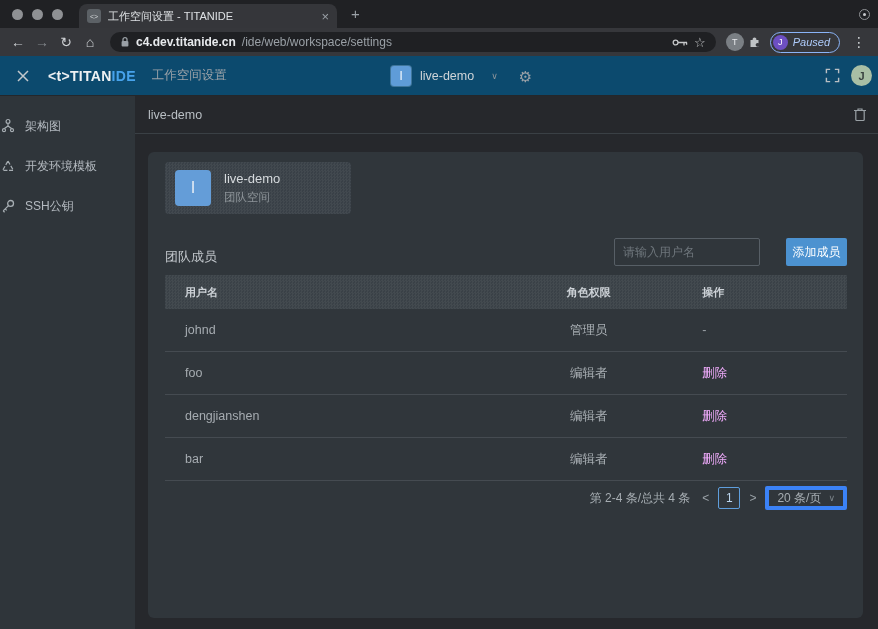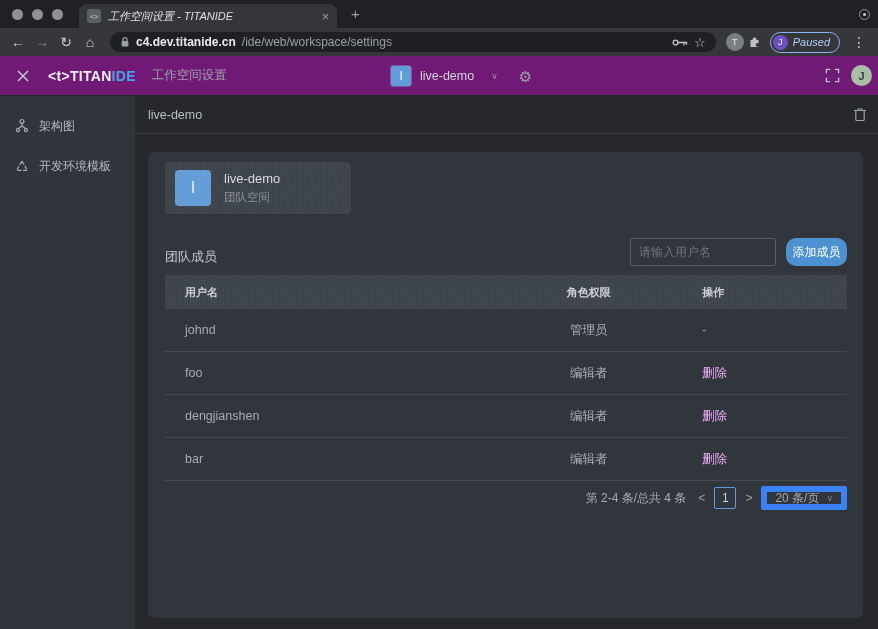--- a/index.html
+++ b/index.html
@@ -7,21 +7,21 @@
   .window {
     position:relative; width:878px; height:629px; overflow:hidden;
     font-family:"Liberation Sans","DejaVu Sans",sans-serif;
     display:flex; flex-direction:column; background:#26282c;
   }
   
   .tabstrip { height:28px; background:#202124; display:flex; align-items:flex-end; flex:none; }
   .traffic { display:flex; gap:9px; align-items:center; margin:0 0 8px 12px; }
   .tl { width:11px; height:11px; border-radius:50%; background:#8f9194; }
   .tab { margin-left:16px; width:258px; height:24px; background:#35363a; border-radius:8px 8px 0 0;
-         display:flex; align-items:center; padding:0 8px; gap:7px;font-style:italic; }
+         display:flex; align-items:center; padding:0 8px; gap:7px; }
   .favicon { width:14px; height:14px; border-radius:3px; background:#5c6166; color:#d5d8da;
              font-size:7px; display:flex; align-items:center; justify-content:center; flex:none; }
   .tab-title { flex:1; font-size:11px; color:#dde0e3; white-space:nowrap; overflow:hidden; }
   .tab-close { color:#9aa0a6; font-size:13px; line-height:1; cursor:default; }
   .newtab { color:#9aa0a6; font-size:15px; margin:0 0 6px 14px; }
   .strip-badge { margin-left:auto; margin-right:8px; margin-bottom:8px; width:11px; height:11px;
                  border:1.5px solid #8f9194; border-radius:50%; position:relative; }
   .strip-badge::after{ content:""; position:absolute; left:2.5px; top:2.5px; width:3px; height:3px;
                  border-radius:50%; background:#c8cacd; }
   
@@ -36,40 +36,40 @@
   .star { font-size:13px; color:#c6c8ca; line-height:1; }
   .avatar-t { width:18px; height:18px; border-radius:50%; background:#7a7f84; color:#e8eaed;
               font-size:9px; display:flex; align-items:center; justify-content:center; }
   .profile-chip { height:21px; border:1.5px solid #8ab4f8; border-radius:11px; display:flex;
                   align-items:center; gap:5px; padding:0 9px 0 2px; margin:0 4px; }
   .j-circle { width:15px; height:15px; border-radius:50%; background:#6d4fc2; color:#fff; font-size:9px;
               display:flex; align-items:center; justify-content:center; }
   .paused { font-size:11px; color:#aecbfa;font-style:italic; }
   .dots { font-size:14px; color:#cdd0d3; padding:0 4px; }
   
-  .appbar { height:40px; background:#701a75; display:flex; align-items:center; flex:none;
+  .appbar { height:40px; background:#0c4a6e; display:flex; align-items:center; flex:none;
             position:relative; border-bottom:1px solid #24272b; }
   .appbar-close { margin-left:16px; color:#c3c8cc; display:flex; }
   .logo { margin-left:18px; font-size:14px; font-weight:700; letter-spacing:.3px; color:#eef1f3; white-space:nowrap; }
   .logo .ide { color:#47a3ec; }
   .appbar-sub { margin-left:16px; font-size:12.5px; color:#9ba2a8; }
   .ws-switch { position:absolute; left:391px; top:0; height:40px; display:flex; align-items:center; gap:9px; }
   .ws-sq { width:20px; height:20px; border-radius:3px; background:#5f9cd8; color:#fff; font-size:12px;
            display:flex; align-items:center; justify-content:center; box-shadow:0 0 0 1px rgba(160,200,240,.35); }
   .ws-name { font-size:12.5px; color:#cfd4d8; }
   .chev { font-size:9px; color:#8e959b; margin-left:8px; }
   .gear { font-size:15px; color:#9aa1a7; margin-left:12px; line-height:1; }
   .appbar-right { margin-left:auto; margin-right:6px; display:flex; align-items:center; gap:11px; }
   .fs-icon { color:#b9bec3; display:flex; }
   .avatar-j { width:21px; height:21px; border-radius:50%; background:#a9bfa5; color:#39413f;
               font-size:11px; font-weight:700; display:flex; align-items:center; justify-content:center; }
   
   .bodyrow { flex:1; display:flex; min-height:0; }
   .sidenav { width:135px; background:#2f353a; padding-top:10px; flex:none; }
-  .nav-item { height:40px; display:flex; align-items:center; gap:9px; padding-left:14px;
+  .nav-item { height:40px; display:flex; align-items:center; gap:9px; 
               font-size:12px; color:#b4bac0; cursor:default; }
   .nav-item .ic { color:#a7aeb3; display:flex; width:16px; justify-content:center; }
   .content { flex:1; background:#26282c; display:flex; flex-direction:column; min-width:0; }
   .chead { height:37px; display:flex; align-items:center; padding:0 11px 0 13px; flex:none; }
   .page-title { font-size:12.5px; color:#b9bfc4; }
   .trash { margin-left:auto; color:#9aa1a6; display:flex; }
   .divider { border-top:1px solid #3a4045; flex:none; }
   .panel { margin:18px 15px 11px 13px; flex:1; background:#30363b; border-radius:6px;
            padding:10px 16px 0 17px; overflow:hidden; }
   .tex { background-image:repeating-conic-gradient(rgba(255,255,255,.035) 0% 25%, rgba(0,0,0,.03) 0% 50%);
@@ -82,41 +82,41 @@
   .ws-card-name { font-size:13px; color:#d6dadd; margin-bottom:4px; }
   .ws-card-type { font-size:11.5px; color:#8d9499; }
   
   .members-bar { margin-top:22px; height:30px; display:flex; align-items:flex-end; }
   .section-title { font-size:13px; color:#c4c9ce; }
   .members-bar .grow { flex:1; }
   .user-input { width:146px; height:28px; background:transparent; border:1px solid #575f66;
                 border-radius:2px; padding:0 8px; font-size:12px; color:#c6cbd0; outline:none;
                 font-family:inherit; }
   .user-input::placeholder { color:#6e767c; }
-  .add-btn { margin-left:10px; width:61px; height:28px; background:#4c92d0; border:none; border-radius:10px;
+  .add-btn { margin-left:26px; width:61px; height:28px; background:#4c92d0; border:none; border-radius:2px;
              color:#fff; font-size:12px; font-family:inherit; cursor:pointer; }
   
   .table { margin-top:9px; }
   .trow { display:flex; align-items:center; }
   .thead { height:34px; background-color:#3c4349; font-size:11px; font-weight:700; color:#ccd1d6; }
   .tbody-row { height:43px; font-size:12.5px; border-bottom:1px solid #454b51; }
   .c1 { width:45.5%; padding-left:20px; }
   .c2 { width:33%;   padding-left:2px;text-align:center; }
   .c3 { width:21.5%; padding-left:2px; }
   .cell-user { color:#a6acb1; }
   .cell-role { color:#aab0b5;font-family:Liberation Mono, monospace; }
   .cell-dash { color:#9aa1a6; }
   .cell-del  { color:#f0abfc; cursor:pointer; }
   
   .pagination { margin-top:2px; height:30px; display:flex; align-items:center; justify-content:flex-end; gap:9px; }
   .pg-summary { font-size:12px; color:#a6adb2; margin-right:3px; }
   .pg-arrow { font-size:12px; color:#9aa1a7; }
   .pg-page { width:22px; height:22px; border:1px solid #5f9edc; border-radius:2px; color:#bdd7ef;
              font-size:12px; display:flex; align-items:center; justify-content:center; }
-  .pg-size { height:24px; border:6px solid #3b82f6; border-radius:2px; padding:0 8px; display:flex;
+  .pg-size { height:24px; border:4px solid #3b82f6; border-radius:2px; padding:0 8px; display:flex;
              align-items:center; gap:7px; font-size:12px; color:#a6adb2; }
   .pg-size .chev { margin-left:0; color:#7d858b; }
   svg { display:block; }
 </style>
 </head>
 <body>
 
 <div class="window">
 
   <div class="tabstrip">
@@ -208,20 +208,29 @@
         <span>架构图</span>
       </div>
       <div class="nav-item">
         <span class="ic">
           <svg width="16" height="16" viewBox="0 0 16 16">
               <path d="M8 3l5.4 9.4H2.6z" fill="none" stroke="#a7aeb3" stroke-width="1.2" stroke-linejoin="round" stroke-dasharray="4 1.6"></path>
             </svg>
         </span>
         <span>开发环境模板</span>
       </div>
+      <div class="nav-item">
+        <span class="ic">
+          <svg width="16" height="16" viewBox="0 0 16 16">
+              <circle cx="10.6" cy="5.4" r="2.9" fill="none" stroke="#a7aeb3" stroke-width="1.3"></circle>
+              <path d="M8.5 7.6L3.2 12.9M3.2 12.9l1.4 1.4M5.2 10.9l1.5 1.5" fill="none" stroke="#a7aeb3" stroke-width="1.3"></path>
+            </svg>
+        </span>
+        <span>SSH公钥</span>
+      </div>
     </div>
 
     <div class="content">
       <div class="chead">
         <span class="page-title">live-demo</span>
         <span class="trash">
           <svg width="14" height="15" viewBox="0 0 14 15">
               <path d="M1 3.5h12M5 3.5V2h4v1.5" fill="none" stroke="#9aa1a6" stroke-width="1.2"></path>
               <rect x="2.8" y="3.5" width="8.4" height="10" rx="1" fill="none" stroke="#9aa1a6" stroke-width="1.2"></rect>
             </svg>

